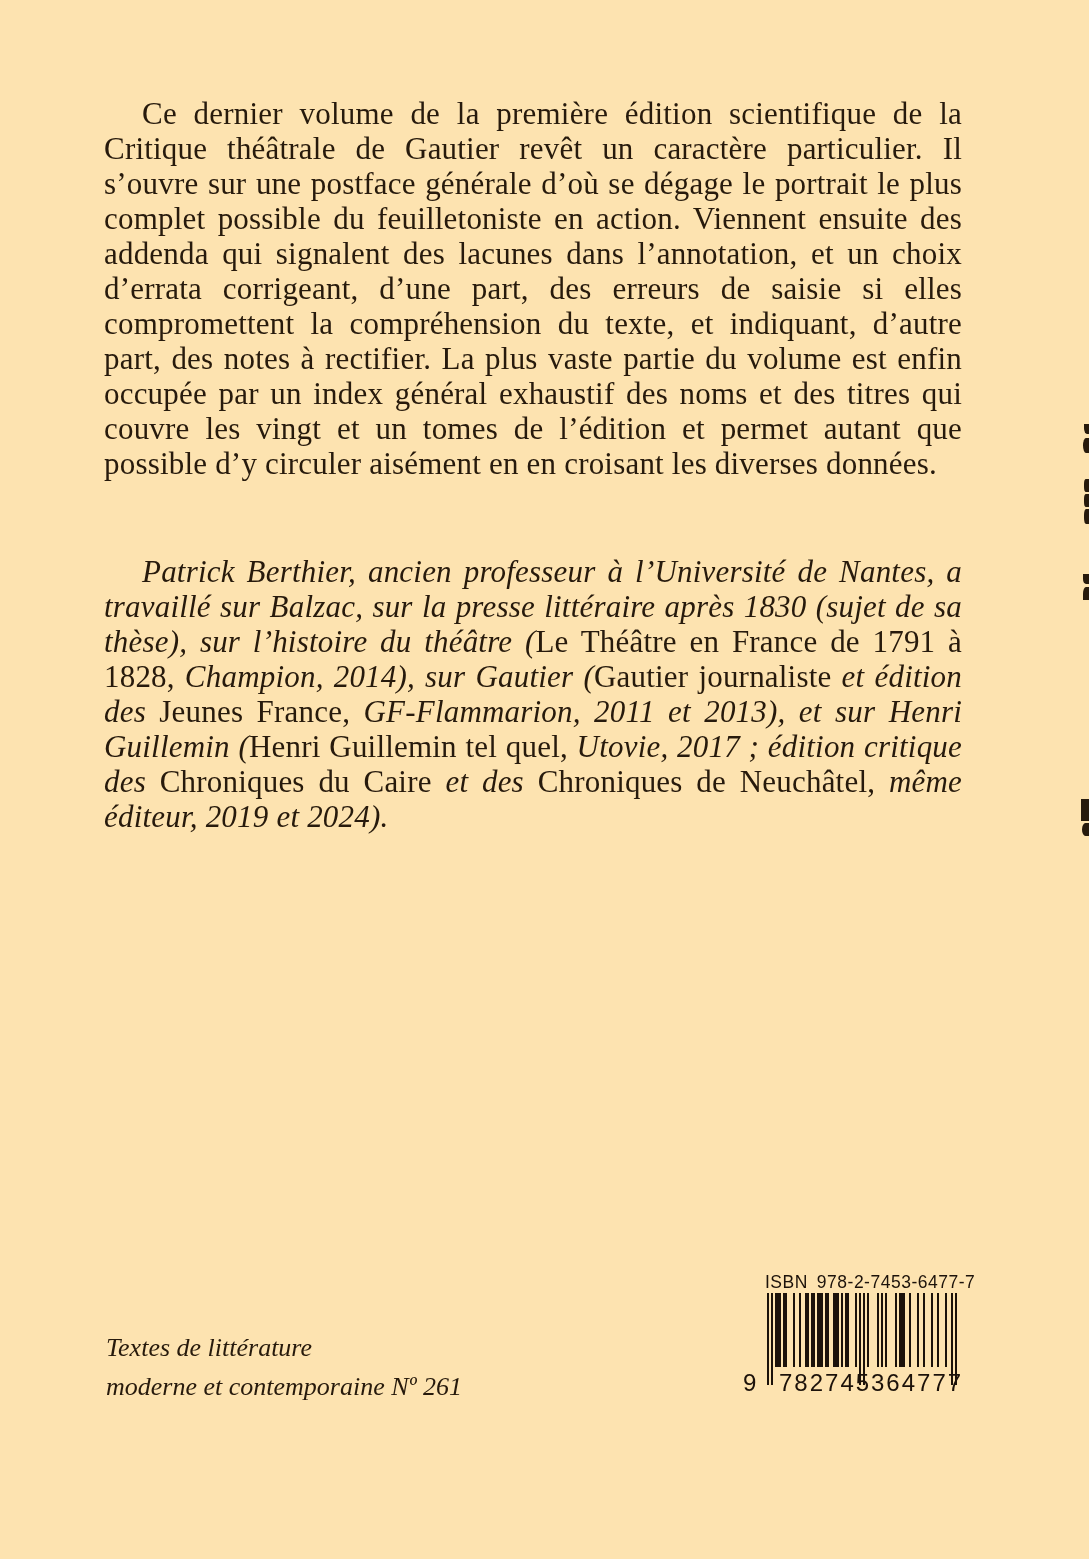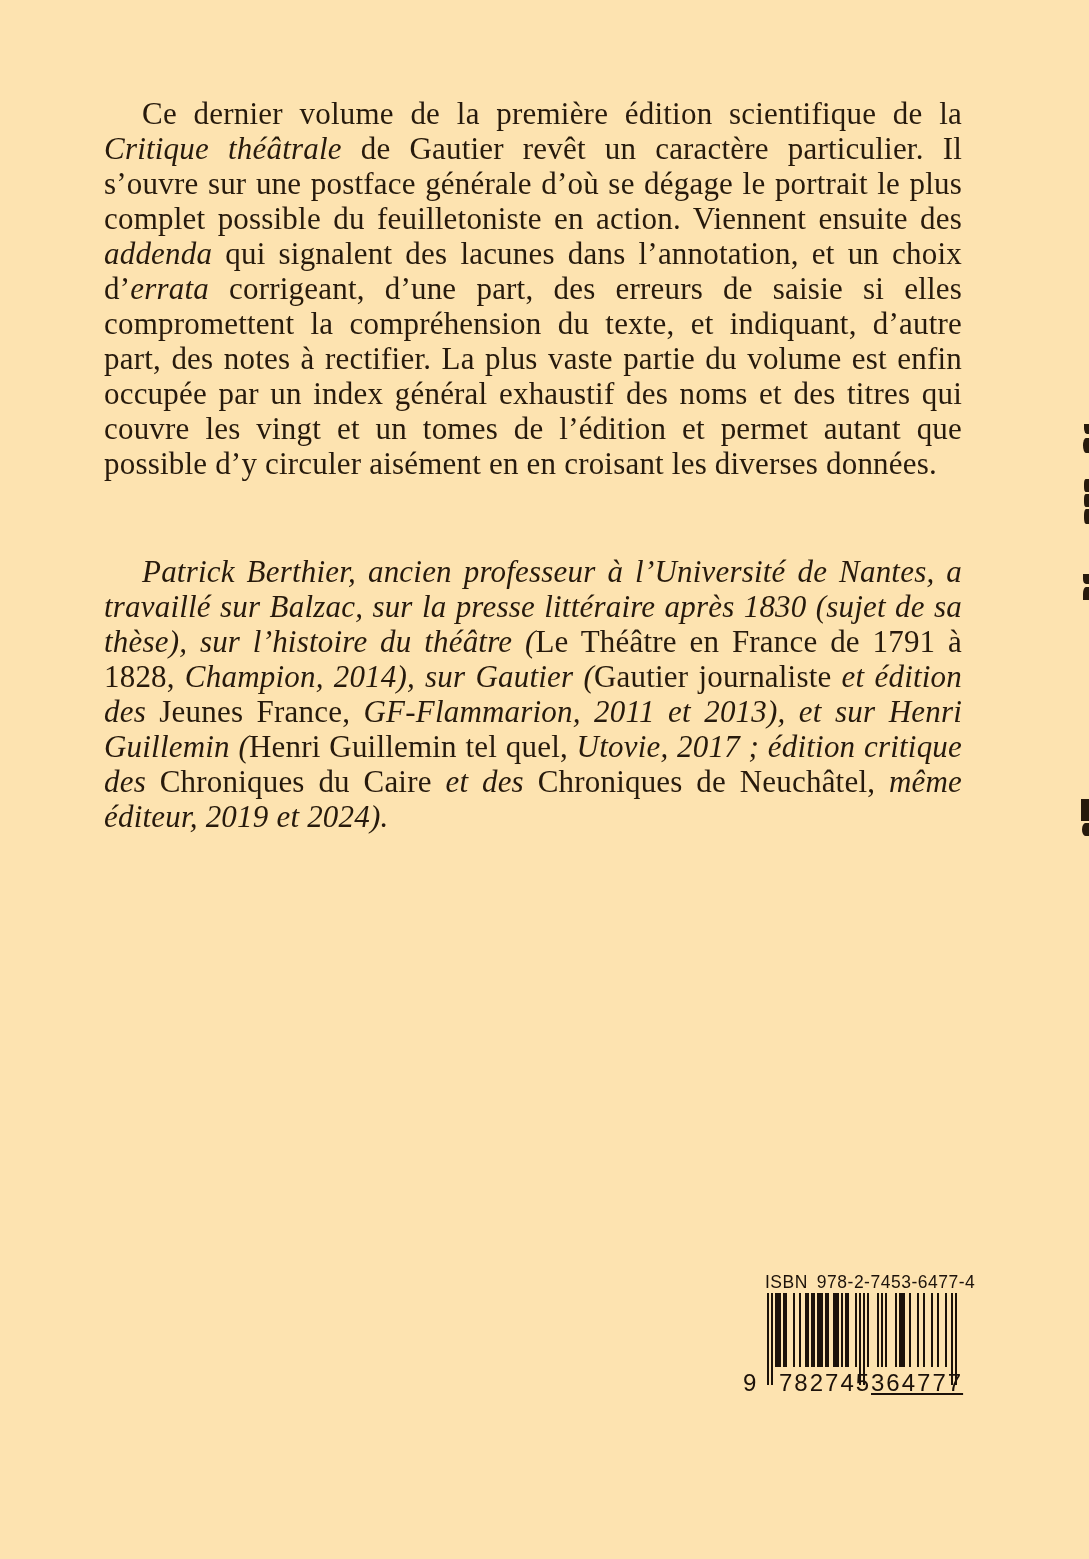--- a/index.html
+++ b/index.html
@@ -15,21 +15,21 @@
   .para{
     position:absolute;left:104px;width:858px;
     text-align:justify;
     font-size:31px;line-height:35px;
     text-indent:38px;
     letter-spacing:0.2px;
   }
   .synopsis{top:96px;}
   .bio{top:554px;font-style:italic;}
   .seg-r{font-style:normal;}
-  .seg-i{font-style:italic;}
+  .seg-i{}
 
   .collection{
     position:absolute;left:106px;top:1328px;
     font-style:italic;font-size:26px;line-height:39px;
   }
 
   .barcode-block{
     position:absolute;left:745px;top:1272px;width:240px;height:130px;
     font-family:"Liberation Sans","DejaVu Sans",sans-serif;
     color:var(--bar,#1c120a);
@@ -37,21 +37,21 @@
   .isbn-line{
     position:absolute;left:20px;top:0;width:194px;
     text-align:center;font-size:17.5px;letter-spacing:0.5px;
     white-space:nowrap;
   }
   .isbn-line .num{margin-left:9px;}
   #ean-svg{position:absolute;left:22px;top:21px;}
   .ean-digit{position:absolute;top:97px;font-size:24px;}
   .d-first{left:-2px;}
   .d-left{left:34px;width:84px;text-align:right;letter-spacing:2px;}
-  .d-right{left:126px;width:84px;text-align:center;letter-spacing:2px;text-decoration:underline;}
+  .d-right{left:126px;width:84px;text-align:center;letter-spacing:2px;}
 
   
   .edge-frag{position:absolute;background:var(--ink,#271a0c);}
   .f1{left:1084px;top:424px;width:5px;height:10px;border-radius:0 0 0 60%;}
   .f2{left:1083px;top:438px;width:6px;height:15px;border-radius:60% 0 0 60%;}
   .f3{left:1084px;top:479px;width:5px;height:13px;border-radius:40% 0 0 40%;}
   .f4{left:1084px;top:494px;width:5px;height:13px;border-radius:40% 0 0 40%;}
   .f5{left:1084px;top:509px;width:5px;height:15px;border-radius:40% 0 0 40%;}
   .f6{left:1083px;top:574px;width:6px;height:10px;border-radius:0 0 0 50%;}
   .f7{left:1083px;top:587px;width:6px;height:13px;border-radius:50% 0 0 0;}
@@ -70,24 +70,28 @@
   <span class="edge-frag f1"></span>
   <span class="edge-frag f2"></span>
   <span class="edge-frag f3"></span>
   <span class="edge-frag f4"></span>
   <span class="edge-frag f5"></span>
   <span class="edge-frag f6"></span>
   <span class="edge-frag f7"></span>
   <span class="edge-frag f8"></span>
   <span class="edge-frag f9"></span>
 
+  <div class="collection">
+    <div>Textes de littérature</div>
+    <div>moderne et contemporaine Nº 261</div>
+  </div>
 
   <div class="barcode-block">
     <div class="isbn-line">
-      <span>ISBN</span><span class="num">978-2-7453-6477-4</span>
+      <span>ISBN</span><span class="num">978-2-7453-6477-7</span>
     </div>
     <svg id="ean-svg" width="190" height="93">
         <rect x="0" y="0" width="2" height="92" fill="#1c120a"></rect>
         <rect x="4" y="0" width="2" height="92" fill="#1c120a"></rect>
         <rect x="8" y="0" width="2" height="74" fill="#1c120a"></rect>
         <rect x="10" y="0" width="2" height="74" fill="#1c120a"></rect>
         <rect x="12" y="0" width="2" height="74" fill="#1c120a"></rect>
         <rect x="16" y="0" width="2" height="74" fill="#1c120a"></rect>
         <rect x="18" y="0" width="2" height="74" fill="#1c120a"></rect>
         <rect x="26" y="0" width="2" height="74" fill="#1c120a"></rect>

